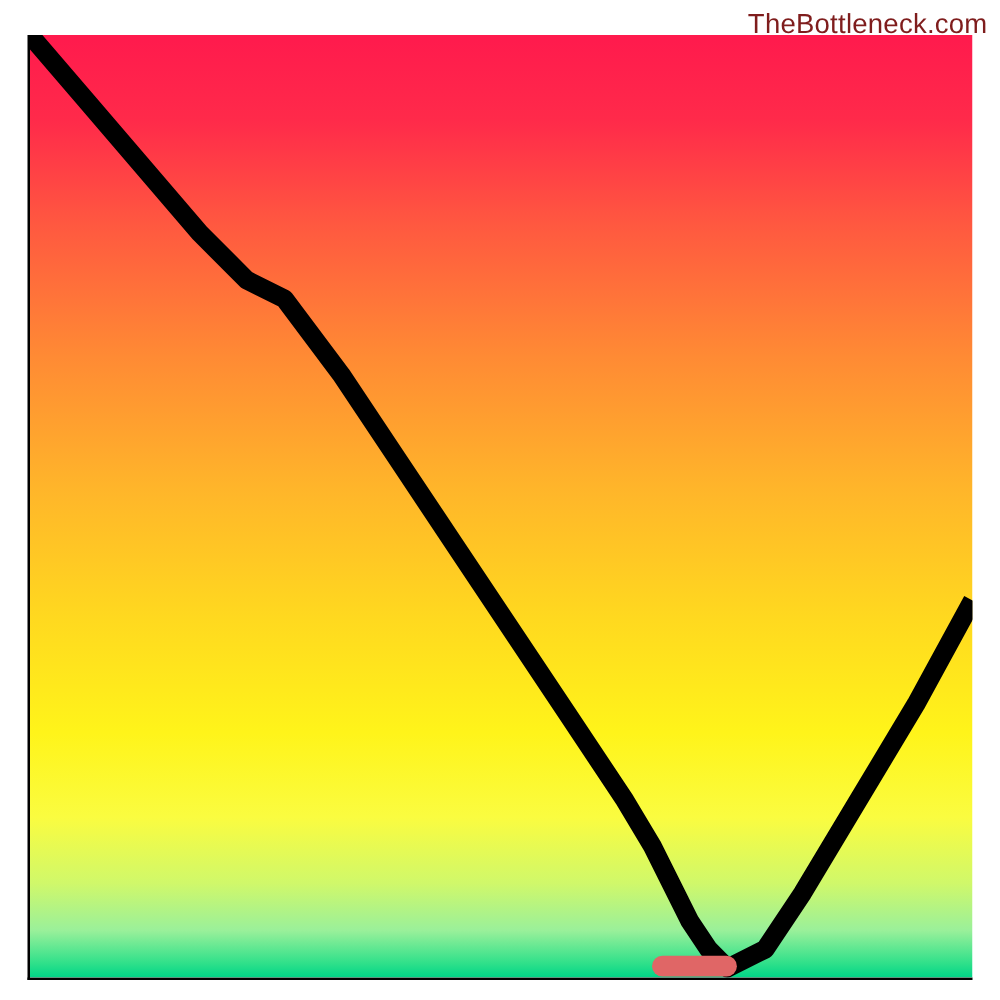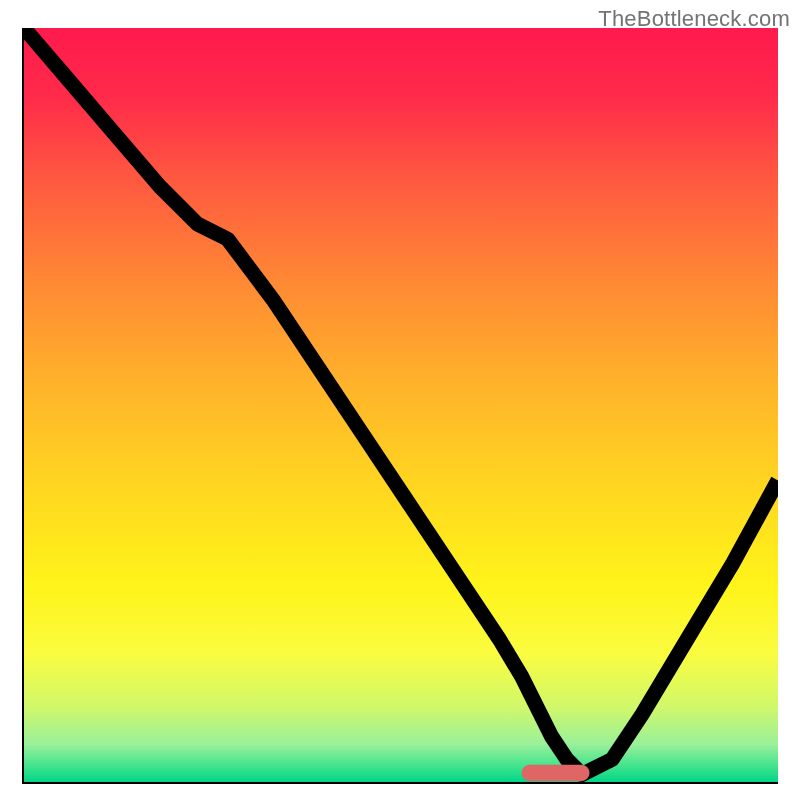--- a/index.html
+++ b/index.html
@@ -13,21 +13,21 @@
   }
   .wrap {
     position: relative;
     width: 800px;
     height: 800px;
   }
   .watermark {
     position: absolute;
     top: 6px;
     right: 10px;
-    color: #737373;
+    color: #7f1d1d;
     font-size: 22px;
     font-weight: 400;
     letter-spacing: 0.2px;
     z-index: 5;
   }
   .plot {
     position: absolute;
     left: 22px;
     top: 28px;
     width: 756px;

